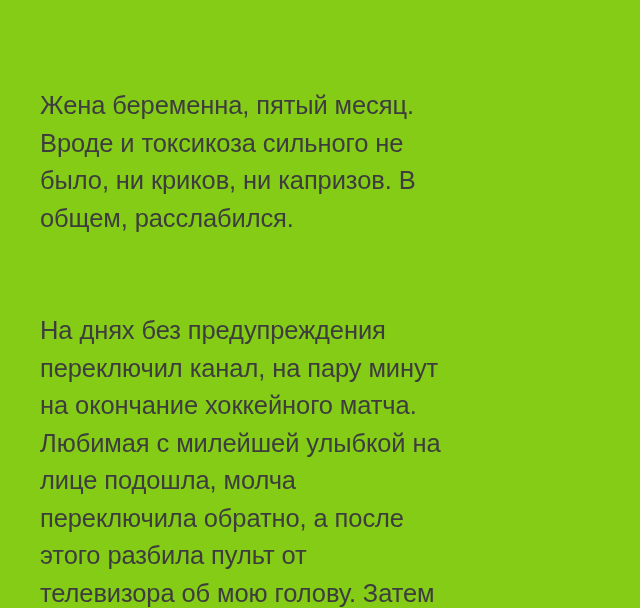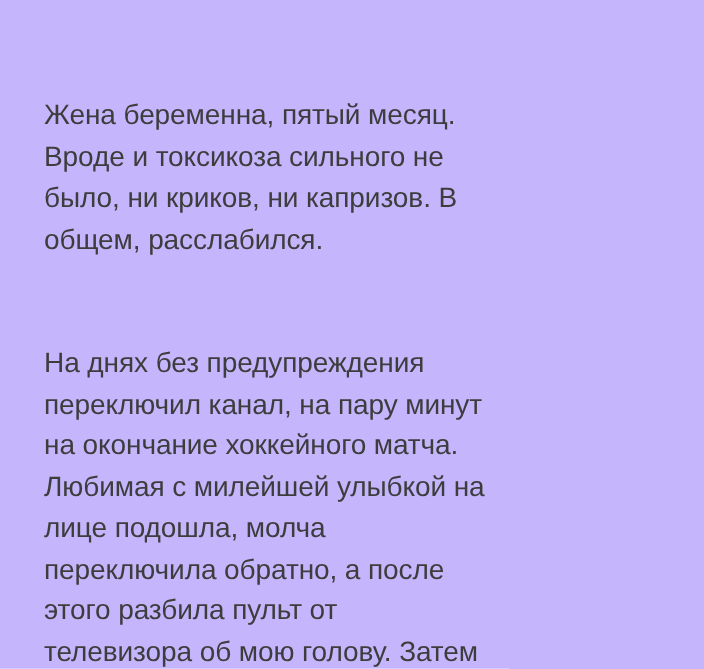--- a/index.html
+++ b/index.html
@@ -11,21 +11,21 @@
     height: 608px;
     background: #ffffff;
     font-family: "Liberation Sans", sans-serif;
     overflow: hidden;
   }
   .page {
     width: 640px;
     height: 608px;
     box-sizing: border-box;
     padding: 12px 40px 10px 40px;
-    background: #c4b5fd;
+    background: #84cc16;
     display: block;
   }
   .story {
     color: #3d3d3d;
     font-size: 25.5px;
     line-height: 37.5px;
     letter-spacing: -0.1px;
     white-space: pre-wrap;
     word-wrap: break-word;
     font-weight: 400;

